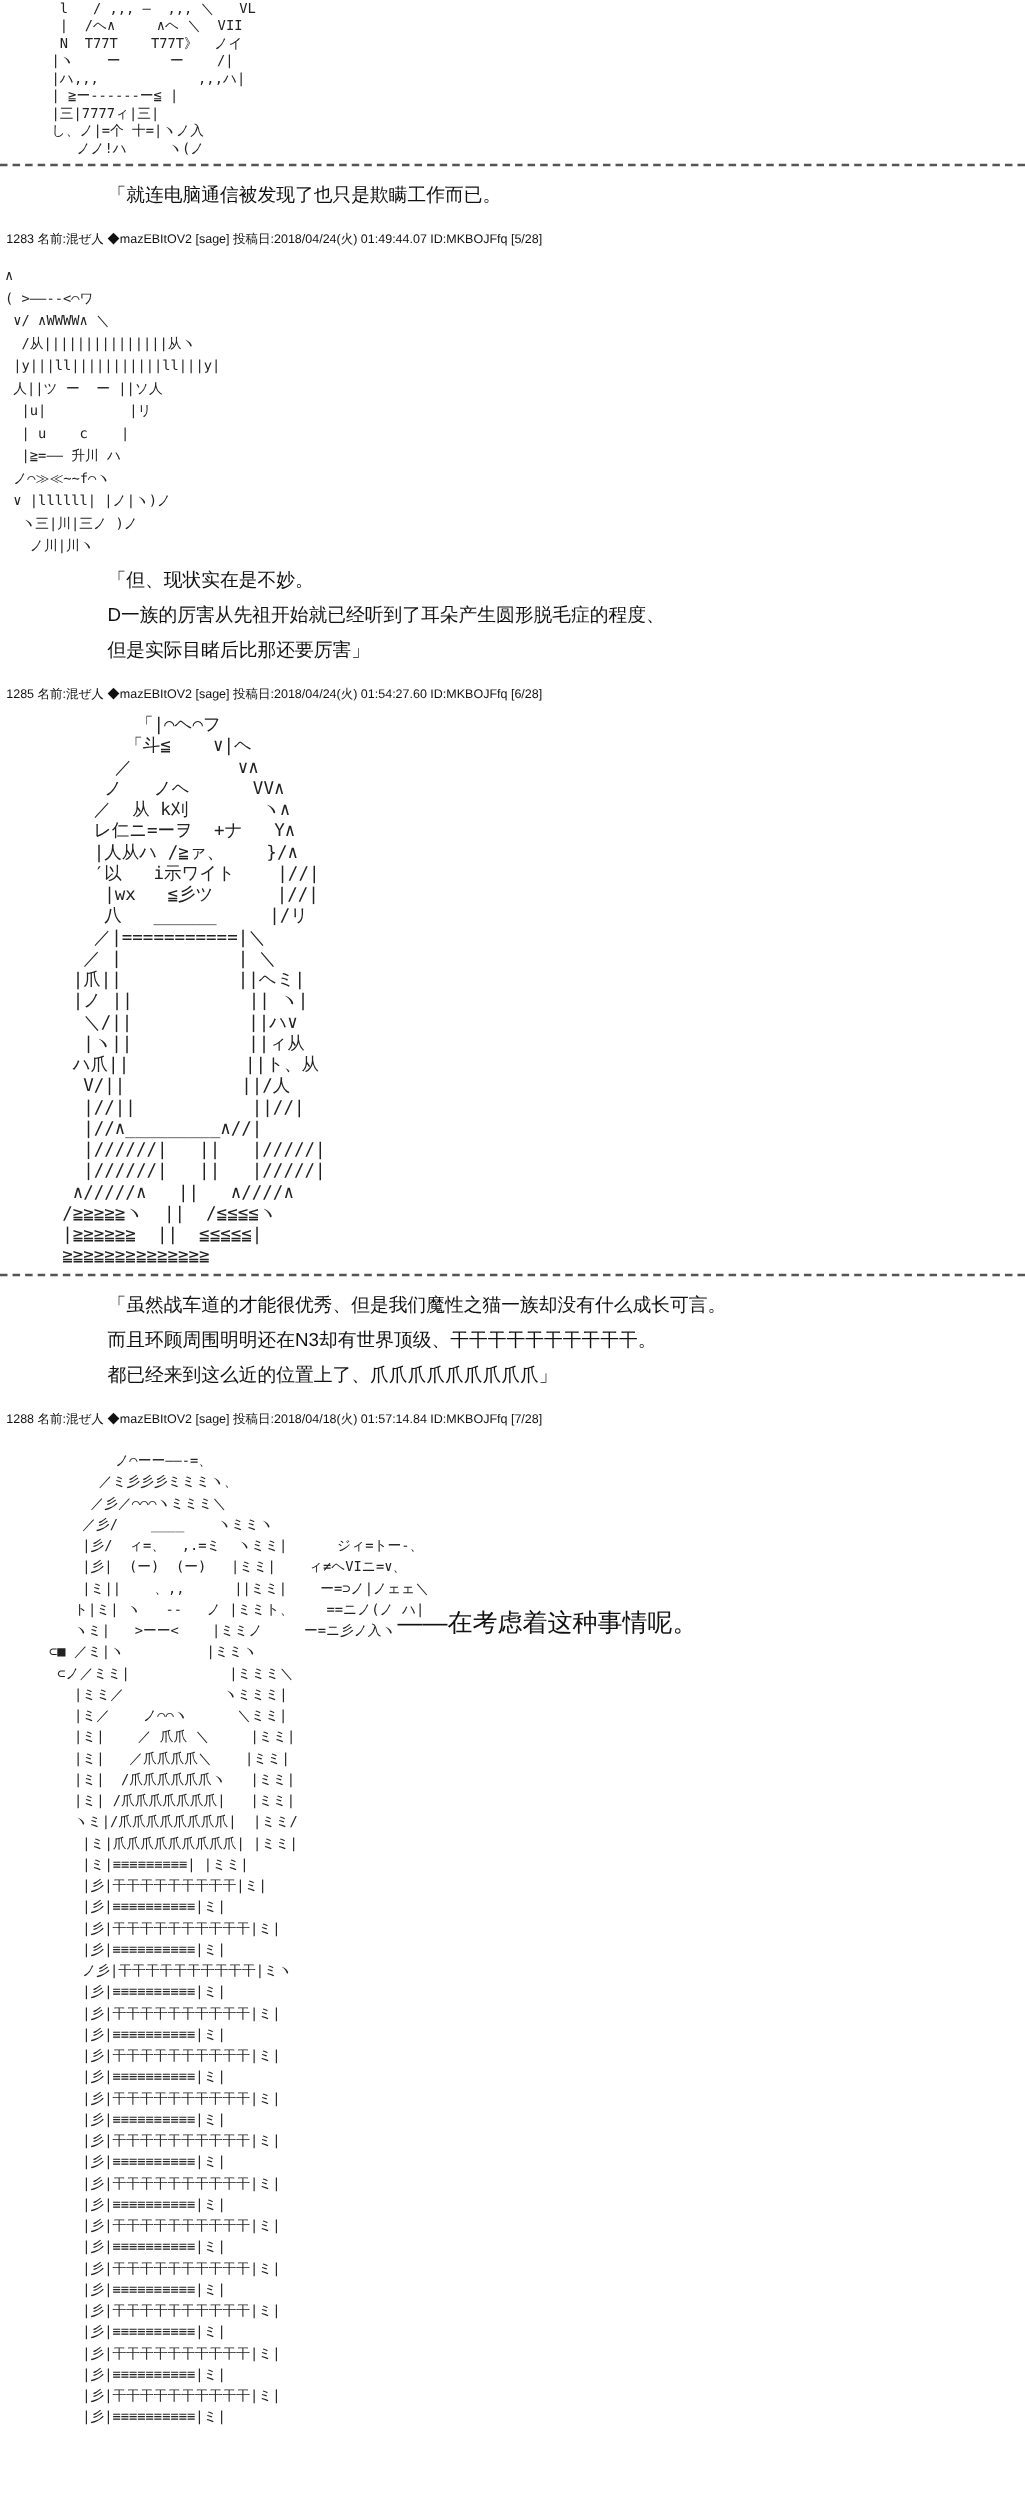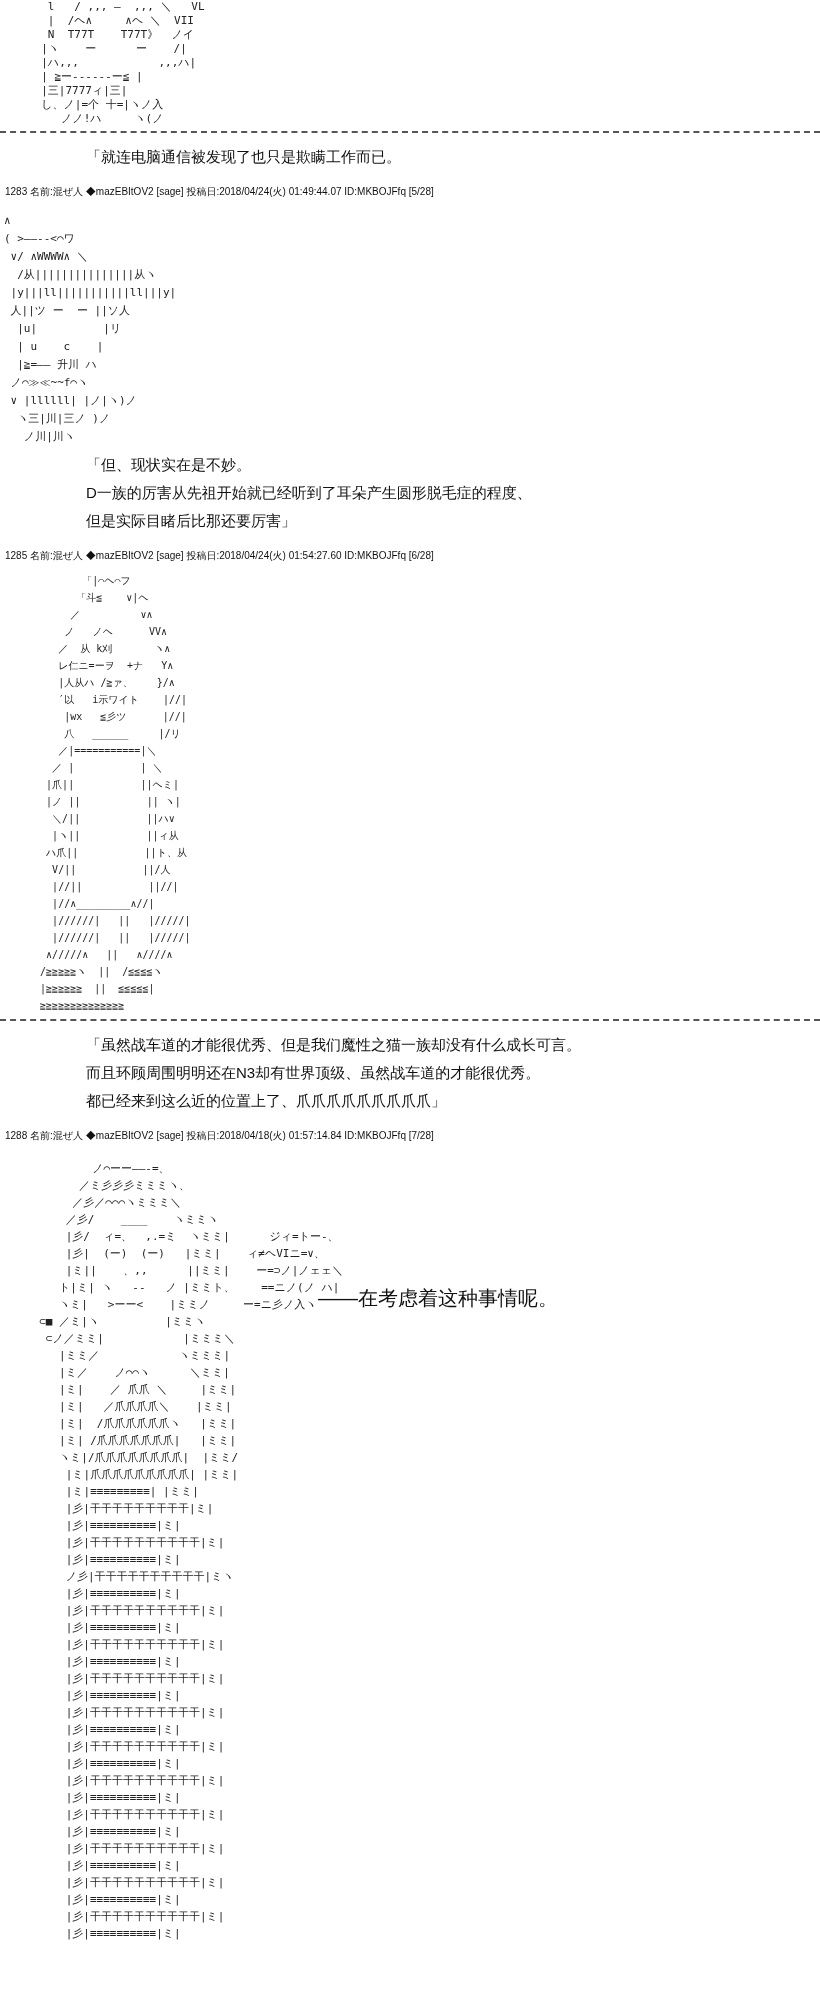--- a/index.html
+++ b/index.html
@@ -14,21 +14,21 @@
   }
   
   .aa {
     font-family: "DejaVu Sans Mono", monospace;
     white-space: pre;
     margin: 0;
     color: #222;
   }
   .aa-a { font-size: 11px; line-height: 14px; margin-left: 28px; margin-top: 0; }
   .aa-b { font-size: 11px; line-height: 18px; margin-left: 4px;  margin-top: 10px; }
-  .aa-c { font-size: 10px; line-height: 17px; margin-left: 16px; margin-top: 4px; }
+  .aa-c { font-size: 14px; line-height: 17px; margin-left: 16px; margin-top: 4px; }
   .aa-d { font-size: 11px; line-height: 17px; margin-left: 26px; margin-top: 14px; }
   
   .sep { border-top: 2px dashed #555; margin: 5px 0; width: 100%; }
   
   .dialogue { padding: 5px 0 7px 0; }
   .line { font-size: 15px; line-height: 28px; margin-left: 86px; white-space: nowrap; }
   .line.first { }
   
   .post-header { font-size: 10px; line-height: 20px; margin: 4px 0 6px 5px; white-space: nowrap; }
   
@@ -104,21 +104,21 @@
       |//////|   ||   |/////|
      ∧/////∧   ||   ∧////∧
     /≧≧≧≧≧ヽ  ||  /≦≦≦≦ヽ
     |≧≧≧≧≧≧  ||  ≦≦≦≦≦|
     ≧≧≧≧≧≧≧≧≧≧≧≧≧≧</pre>
 
   <div class="sep"></div>
 
   <div class="dialogue">
     <div class="line first">「虽然战车道的才能很优秀、但是我们魔性之猫一族却没有什么成长可言。</div>
-    <div class="line">而且环顾周围明明还在N3却有世界顶级、虽然战车道的才能很优秀。</div>
+    <div class="line">而且环顾周围明明还在N3却有世界顶级、干干干干干干干干干干。</div>
     <div class="line">都已经来到这么近的位置上了、爪爪爪爪爪爪爪爪爪」</div>
   </div>
 
   <div class="post-header">1288 名前:混ぜ人 ◆mazEBItOV2 [sage] 投稿日:2018/04/18(火) 01:57:14.84 ID:MKBOJFfq [7/28]</div>
 
   <div class="aa-d-wrap">
     <pre class="aa aa-d">          ノ⌒ーー――-=、
         ／ミ彡彡彡ミミミヽ、
        ／彡／⌒⌒⌒ヽミミミ＼
       ／彡/    ____    ヽミミヽ

